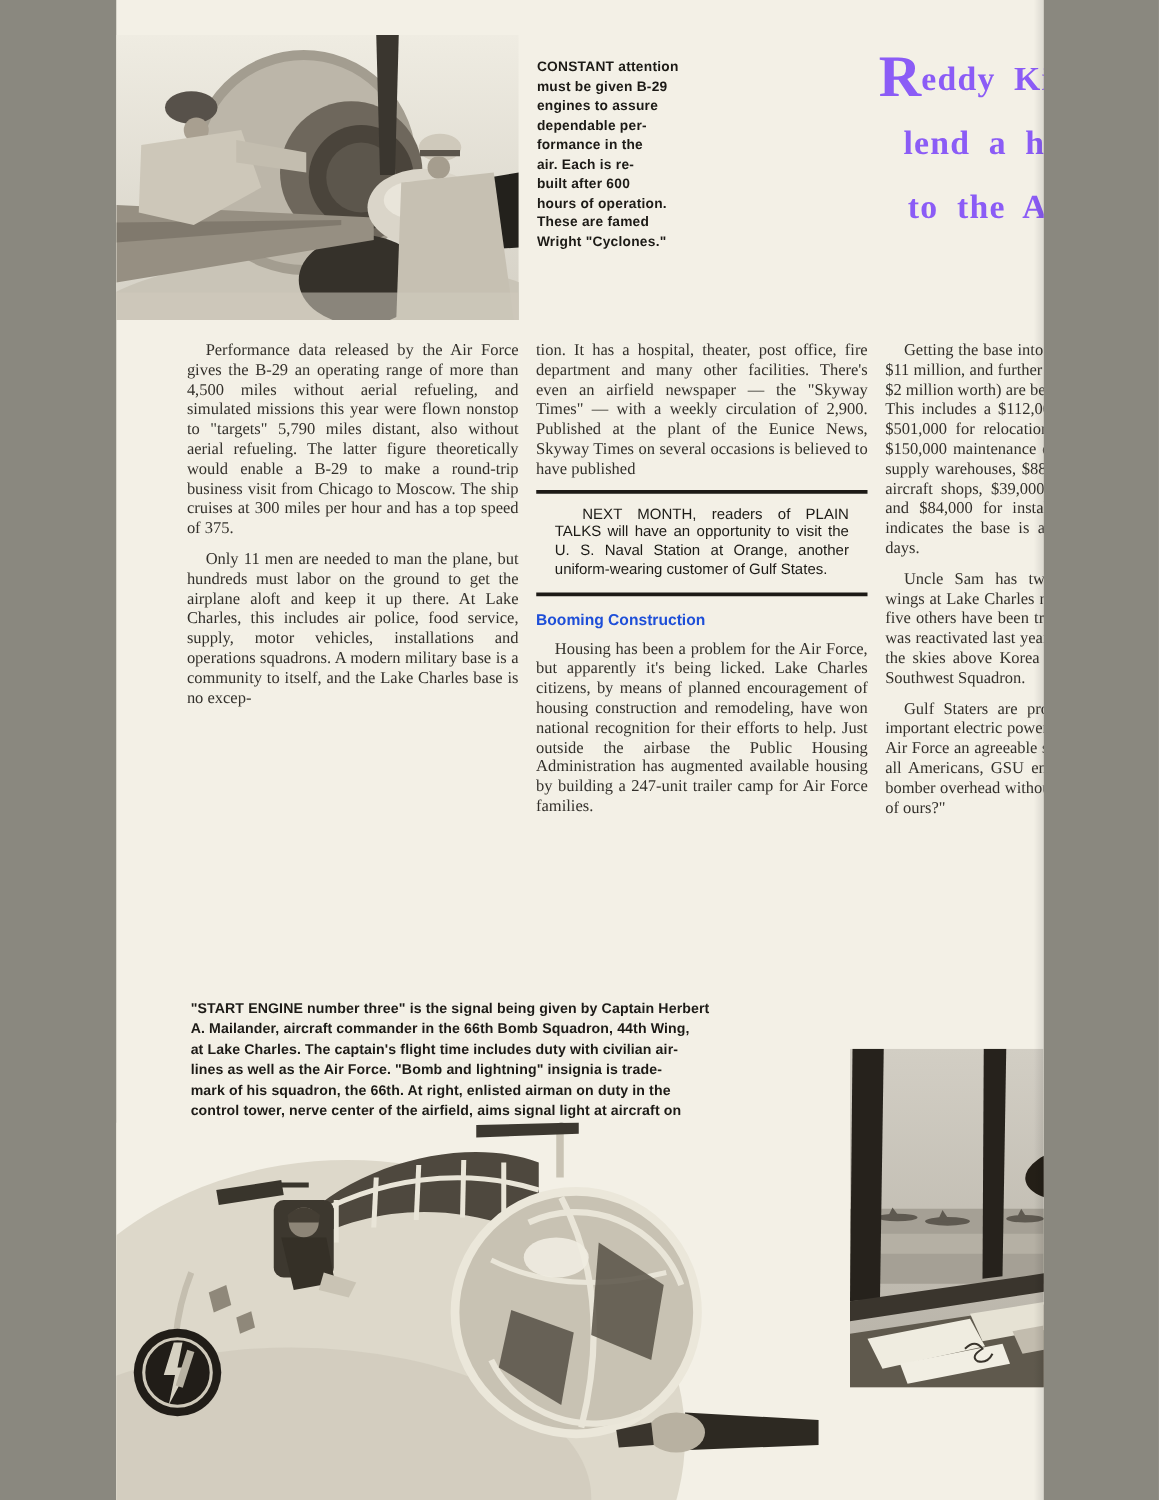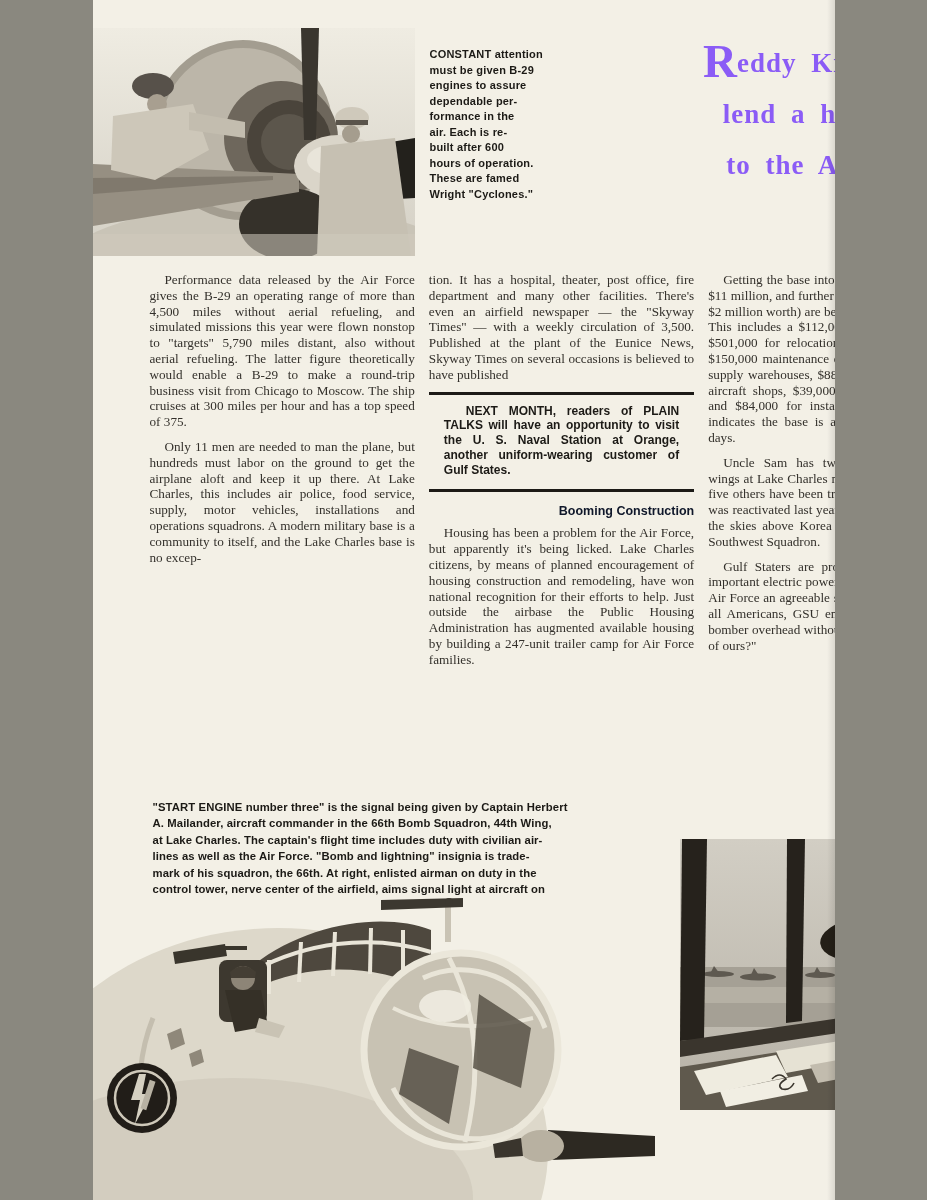--- a/index.html
+++ b/index.html
@@ -37,27 +37,27 @@
     display:flex;gap:14px;
     font-size:13.2px;line-height:15.8px;text-align:justify;color:#33302b;
   }
   .col{flex:1;min-width:0;}
   .col p{margin:0 0 9px;text-indent:15px;}
   .col p.cont{text-indent:0;}
 
   .next-month-box{
     border-top:3px solid #1c1a16;border-bottom:3px solid #1c1a16;
     margin:5px 0 9px;padding:9px 15px 11px;
-    font-family:"Liberation Sans", sans-serif;font-weight:bold;
+    font-family:"Liberation Sans", sans-serif;font-weight:normal;
     font-size:12px;line-height:14.8px;color:#1c1a16;
     text-align:justify;text-indent:22px;
   }
   .construction-heading{
     font-family:"Liberation Sans", sans-serif;font-weight:bold;
-    font-size:12.5px;color:#0f172a;text-align:right;margin:12px 0 6px;
+    font-size:12.5px;color:#1d4ed8;text-align:left;margin:12px 0 6px;
   }
 
   
   .photo{position:absolute;margin:0;padding:0;}
   .photo svg{display:block;width:100%;height:100%;}
   .photo-engine{left:0;top:28px;width:322px;height:228px;}
   .photo-nose{left:0;top:898px;width:562px;height:302px;}
   .photo-tower{left:587px;top:839px;width:333px;height:271px;}
 
   
@@ -127,21 +127,21 @@
     <div>lend a helping cost</div>
     <div class="l4">to the Air Moscow</div>
   </div>
 
   <div class="columns">
     <div class="col">
       <p>Performance data released by the Air Force gives the B-29 an operating range of more than 4,500 miles without aerial refueling, and simulated missions this year were flown nonstop to "targets" 5,790 miles distant, also without aerial refueling. The latter figure theoretically would enable a B-29 to make a round-trip business visit from Chicago to Moscow. The ship cruises at 300 miles per hour and has a top speed of 375.</p>
       <p>Only 11 men are needed to man the plane, but hundreds must labor on the ground to get the airplane aloft and keep it up there. At Lake Charles, this includes air police, food service, supply, motor vehicles, installations and operations squadrons. A modern military base is a community to itself, and the Lake Charles base is no excep-</p>
     </div>
     <div class="col">
-      <p class="cont">tion. It has a hospital, theater, post office, fire department and many other facilities. There's even an airfield newspaper — the "Skyway Times" — with a weekly circulation of 3,500. Published at the plant of the Eunice News, Skyway Times on several occasions is believed to have published</p>
+      <p class="cont">tion. It has a hospital, theater, post office, fire department and many other facilities. There's even an airfield newspaper — the "Skyway Times" — with a weekly circulation of 2,900. Published at the plant of the Eunice News, Skyway Times on several occasions is believed to have published</p>
       <div class="next-month-box">NEXT MONTH, readers of PLAIN TALKS will have an opportunity to visit the U. S. Naval Station at Orange, another uniform-wearing customer of Gulf States.</div>
       <div class="construction-heading">Booming Construction</div>
       <p>Housing has been a problem for the Air Force, but apparently it's being licked. Lake Charles citizens, by means of planned encouragement of housing construction and remodeling, have won national recognition for their efforts to help. Just outside the airbase the Public Housing Administration has augmented available housing by building a 247-unit trailer camp for Air Force families.</p>
     </div>
     <div class="col">
       <p>Getting the base into its present shape has cost $11 million, and further improvements (more than $2 million worth) are being pushed to completion. This includes a $112,000 headquarters building, $501,000 for relocation of railroad facilities, a $150,000 maintenance docks, $356,000 worth of supply warehouses, $882,000 for base shops and aircraft shops, $39,000 in extension of utilities and $84,000 for installations shops — which indicates the base is a pretty busy place these days.</p>
       <p>Uncle Sam has two combat-ready bomber wings at Lake Charles now, and the equivalent of five others have been trained there since the base was reactivated last year. Some personnel were in the skies above Korea a few days after leaving Southwest Squadron.</p>
       <p>Gulf Staters are proud to be providing all-important electric power to the base, and wish the Air Force an agreeable stay at Lake Charles. Like all Americans, GSU employees enjoy hearing a bomber overhead without having to ask, "Is it one of ours?"</p>
     </div>
   </div>

